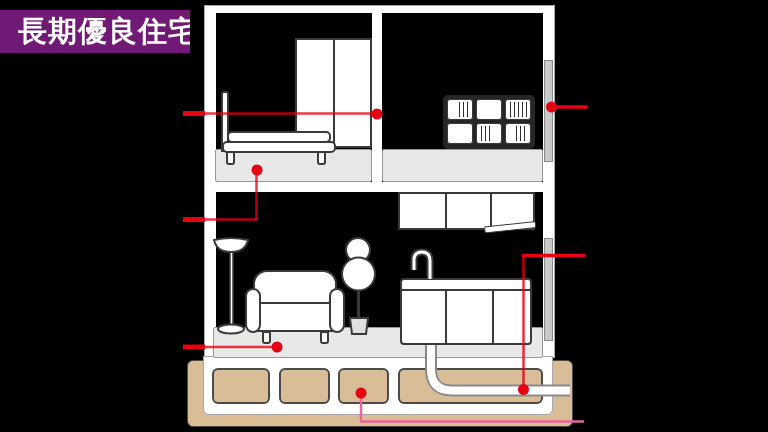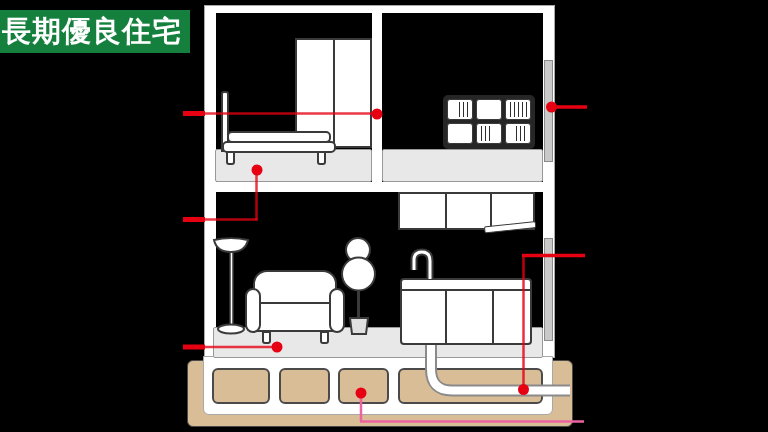--- a/index.html
+++ b/index.html
@@ -2,22 +2,22 @@
 <html><head>
 <meta charset="utf-8">
 <style>
   html,body{margin:0;padding:0;background:#000;}
   *{box-sizing:border-box;}
   .stage{position:relative;width:768px;height:432px;background:#000;overflow:hidden;
          font-family:"Liberation Sans", sans-serif;}
   .abs{position:absolute;}
 
   
-  .badge{left:0;top:10px;width:190px;height:43px;background:#15803d;color:#fff;
-         font-size:29px;font-weight:bold;line-height:43px;padding-left:2px;
+  .badge{left:0;top:10px;width:190px;height:43px;background:#701a75;color:#fff;
+         font-size:29px;font-weight:bold;line-height:43px;padding-left:18px;
          letter-spacing:1px;white-space:nowrap;overflow:hidden;}
 
   
   .house{left:204px;top:5px;width:351px;height:353px;background:#fff;border:1px solid #a8a8a8;}
   .foundation{left:203px;top:356px;width:350px;height:59px;background:#fff;
               border:1px solid #a8a8a8;border-radius:0 0 6px 6px;}
   .ground{left:187px;top:360px;width:386px;height:67px;background:#d9bd96;
           border:1.5px solid #4a4a4a;border-radius:6px;}
   .room{background:#000;}
   .room-2f-left{left:216px;top:13px;width:156px;height:169px;}

